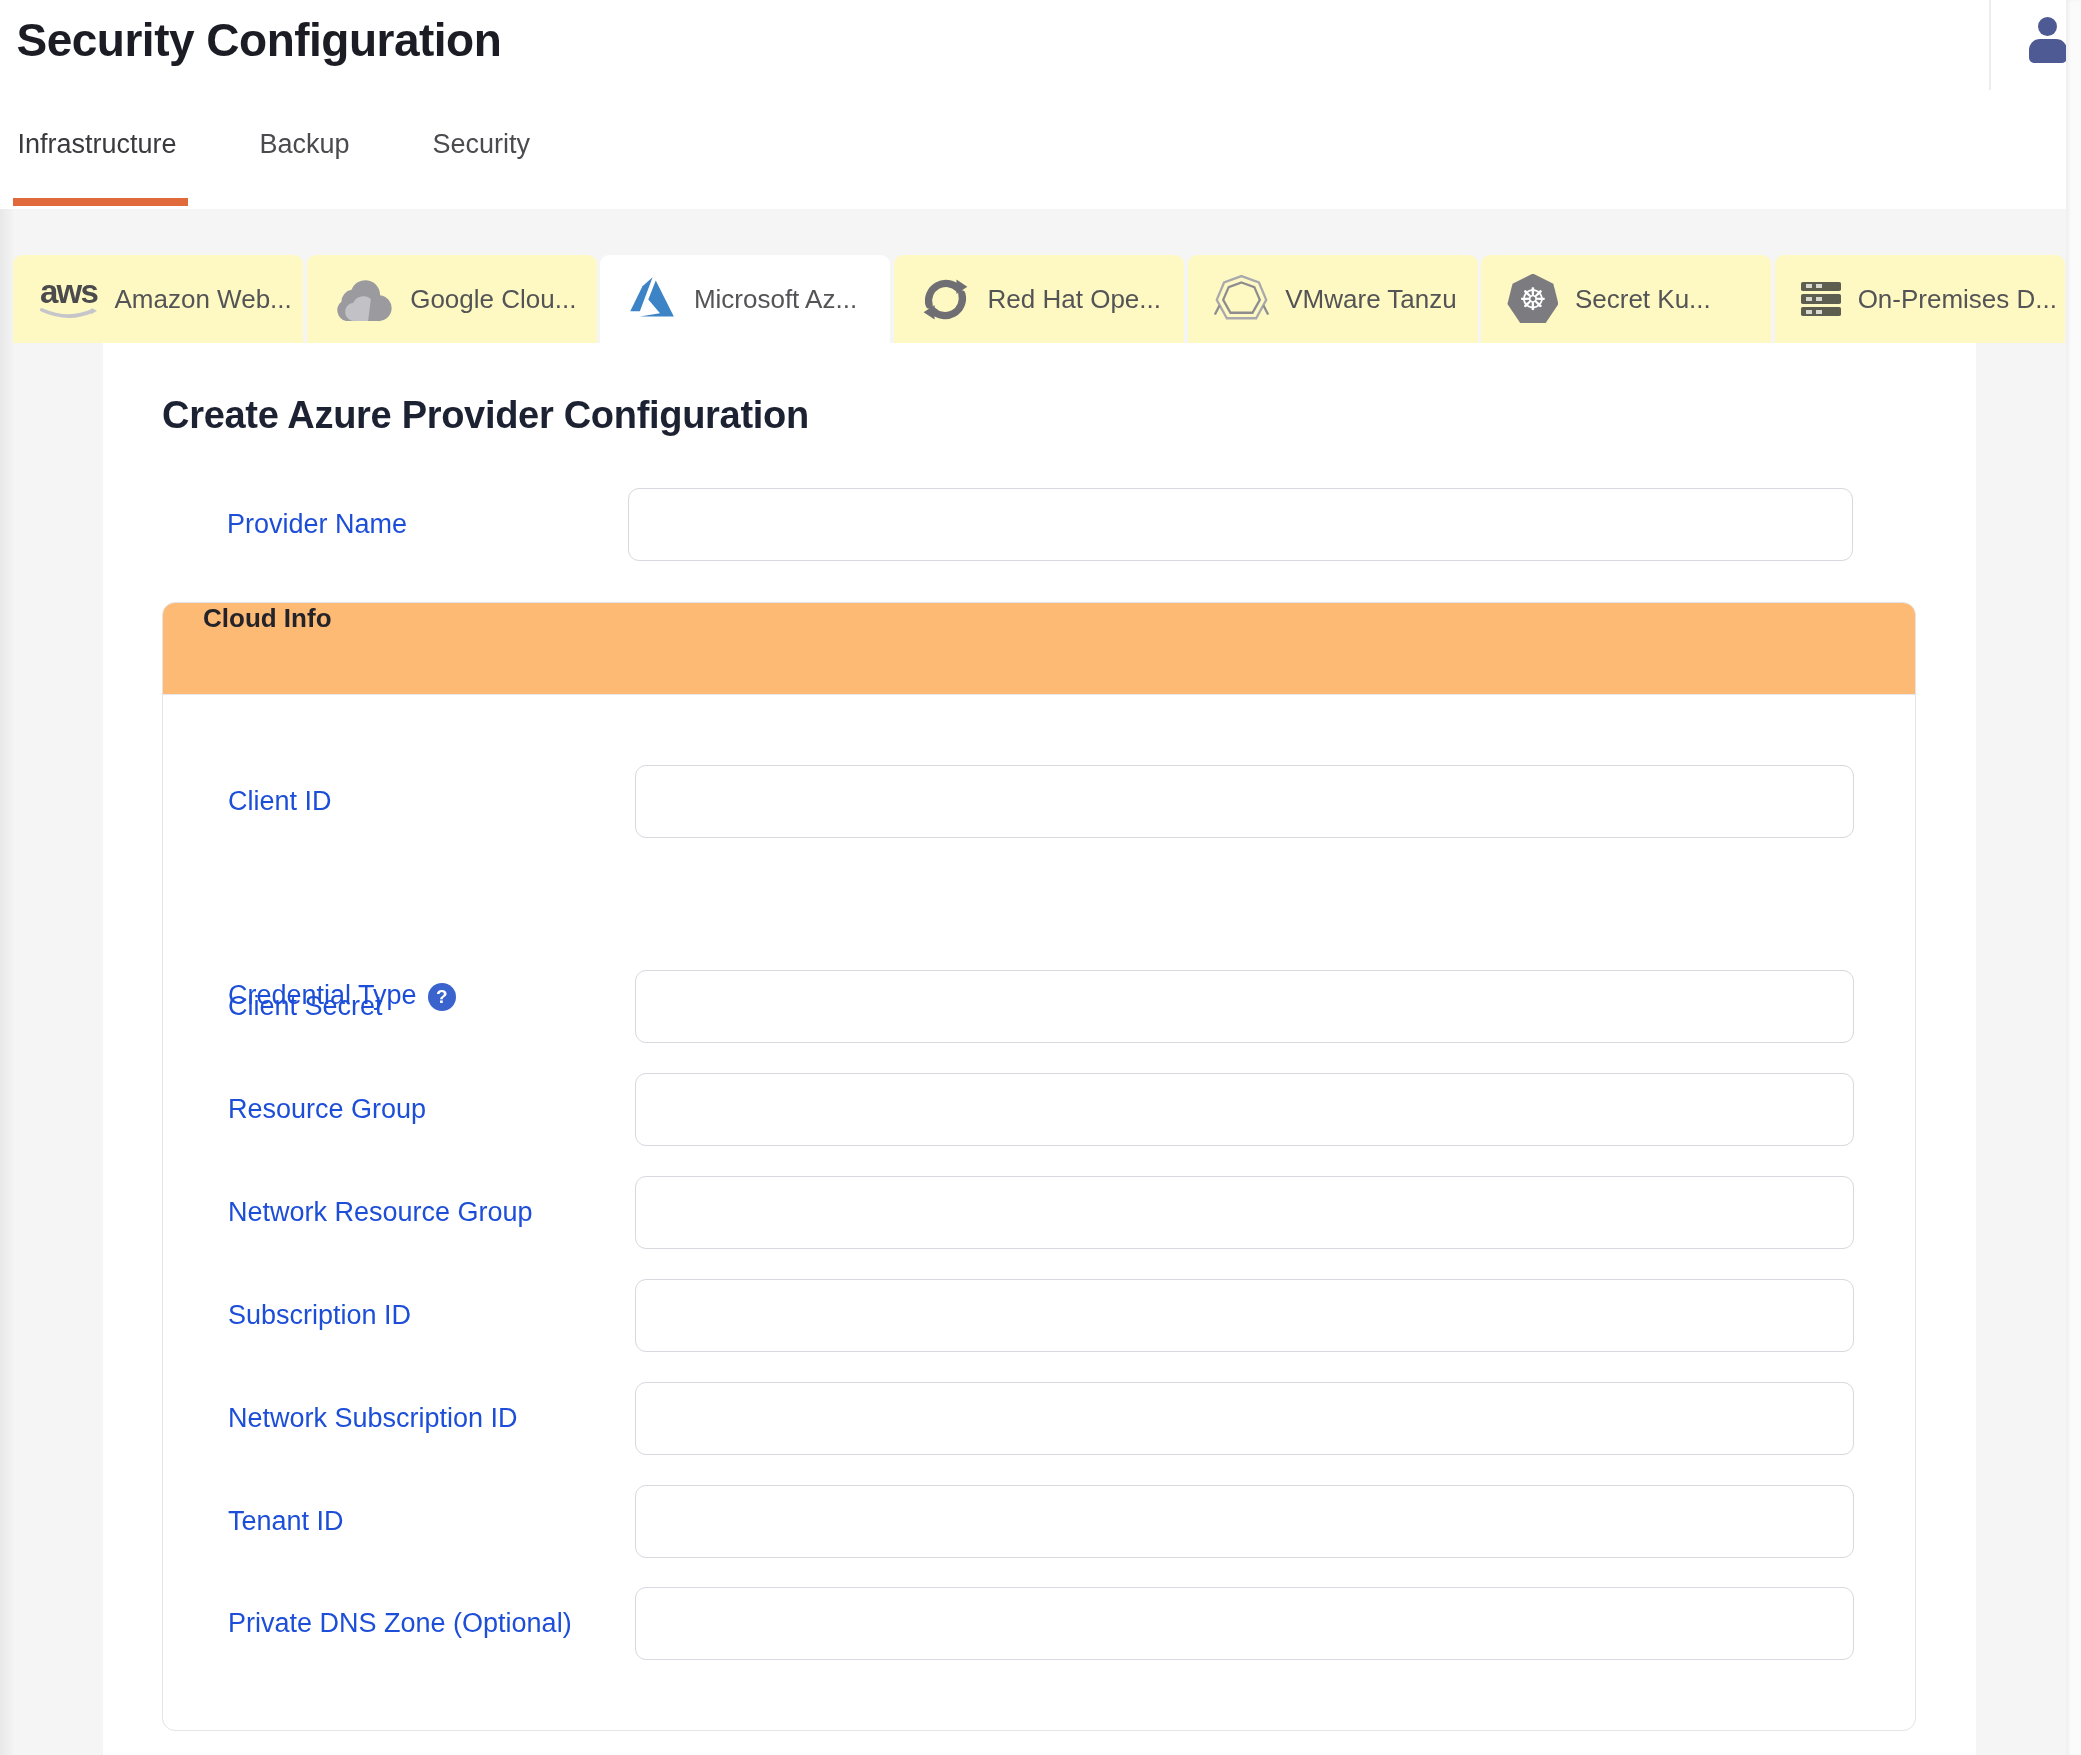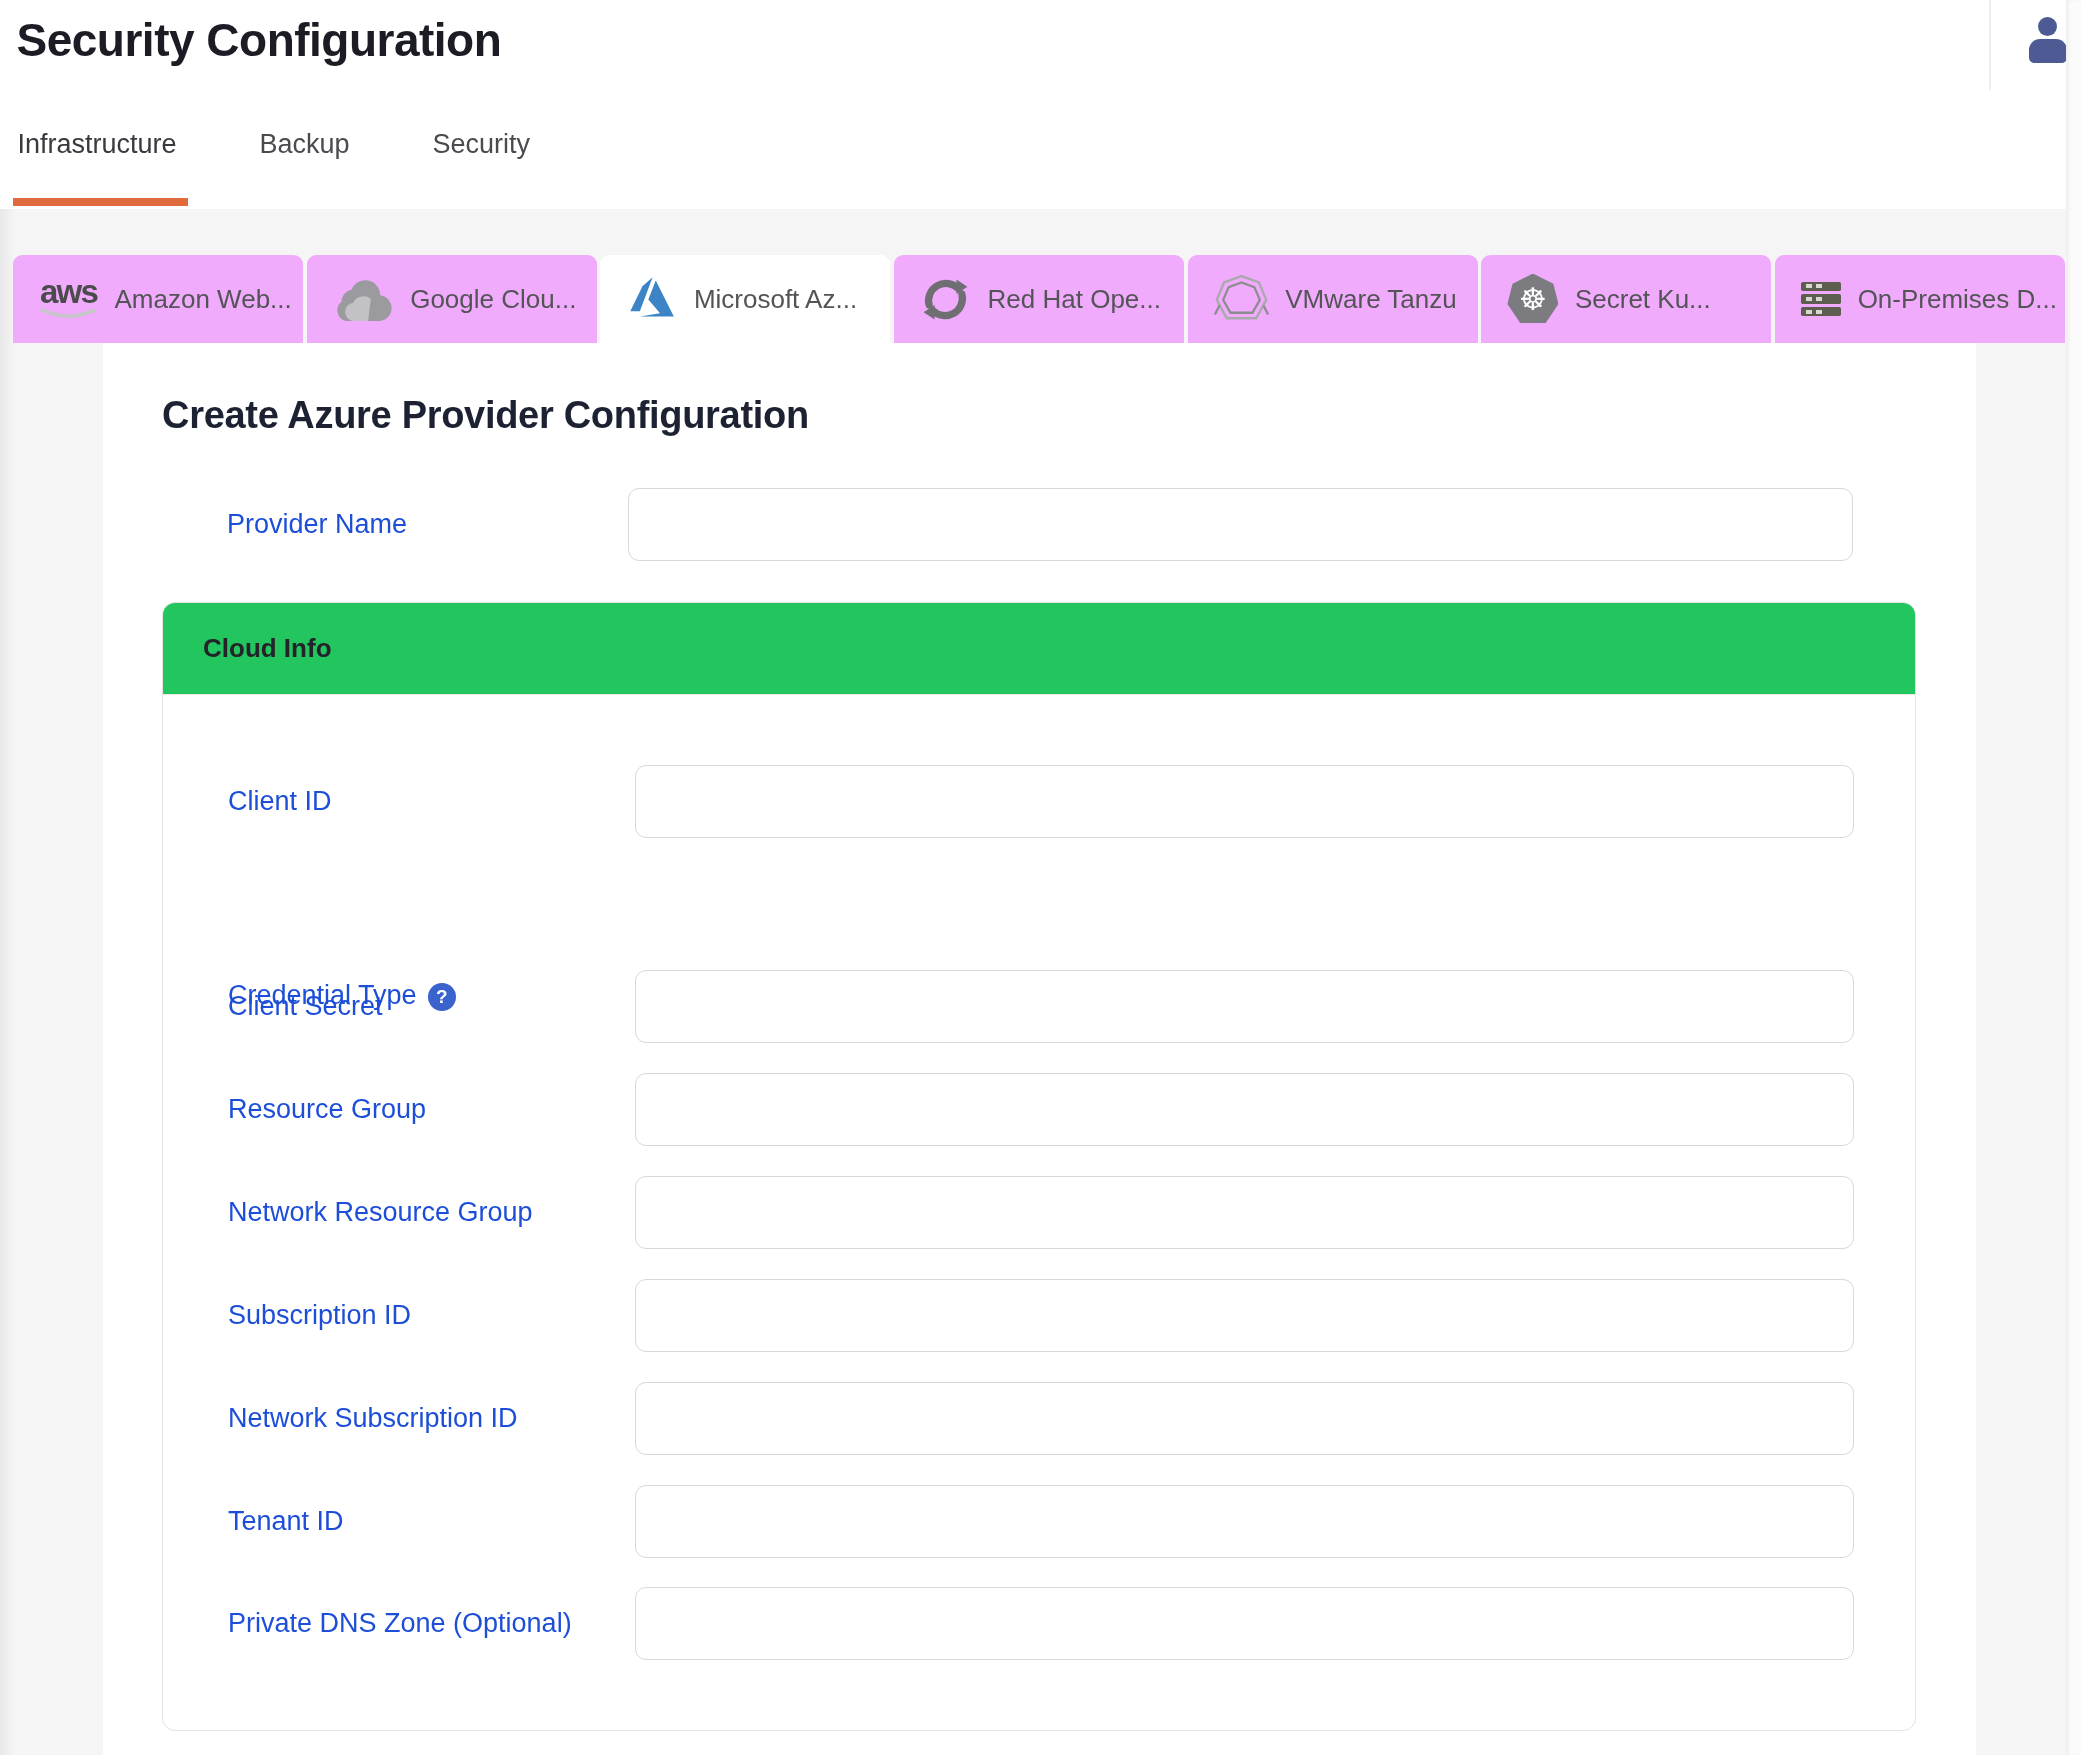--- a/index.html
+++ b/index.html
@@ -53,21 +53,21 @@
   .scroll-strip {
     position:absolute; right:0; top:0; width:15.6px; height:1756px;
     background:#fbfbfc; box-shadow: inset 2.8px 0 3.7px rgba(0,0,0,0.05);
   }
 
   
   .provider-tabs {
     position:absolute; left:13px; top:255px; display:flex; gap:3.7px;
   }
   .ptab {
-    width:290px; height:88px; background:#f0abfc;
+    width:290px; height:88px; background:#fef9c3;
     border-radius:9.2px 9.2px 0 0;
     display:flex; align-items:center; padding-left:26px; gap:16.5px;
     font-size:26px; color:#545457; white-space:nowrap; overflow:hidden;
   }
   .ptab.active { background:#ffffff; }
   .pt-icon { flex:0 0 auto; display:flex; align-items:center; justify-content:center; }
 
   
   .aws-wrap { display:flex; flex-direction:column; align-items:center; }
   .aws-text { font-size:33px; font-weight:700; color:#4b4b4d; letter-spacing:-1.8px; line-height:0.85; }
@@ -110,22 +110,22 @@
 
   .row-provider-label { left:124px; top:145px; }
   .row-provider-input { left:525px; top:145px; width:1225px; }
 
   
   .cloud-panel {
     position:absolute; left:59px; top:259px; width:1754px; height:1129px;
     border:1.8px solid #e3e3e8; border-radius:13px; background:#ffffff; overflow:hidden;
   }
   .cloud-panel-header {
-    height:92px; background:#22c55e; border-bottom:1.8px solid #e7e7ec;
-    display:flex; align-items:center; padding-left:40px;
+    height:92px; background:#fdba74; border-bottom:1.8px solid #e7e7ec;
+    display:flex; align-items:flex-start; padding-left:40px;
     font-size:26px; font-weight:700; color:#232329;
   }
   .cp-label { position:absolute; left:65px; }
   .cp-input { position:absolute; left:472px; width:1219px; }
 
   
   .radio-row { position:absolute; left:0; top:356px; height:73px; width:100%; }
   .radio-group { position:absolute; left:474px; top:0; height:73px; display:flex; align-items:center; }
   .radio { display:flex; align-items:center; }
   .radio-circle {

